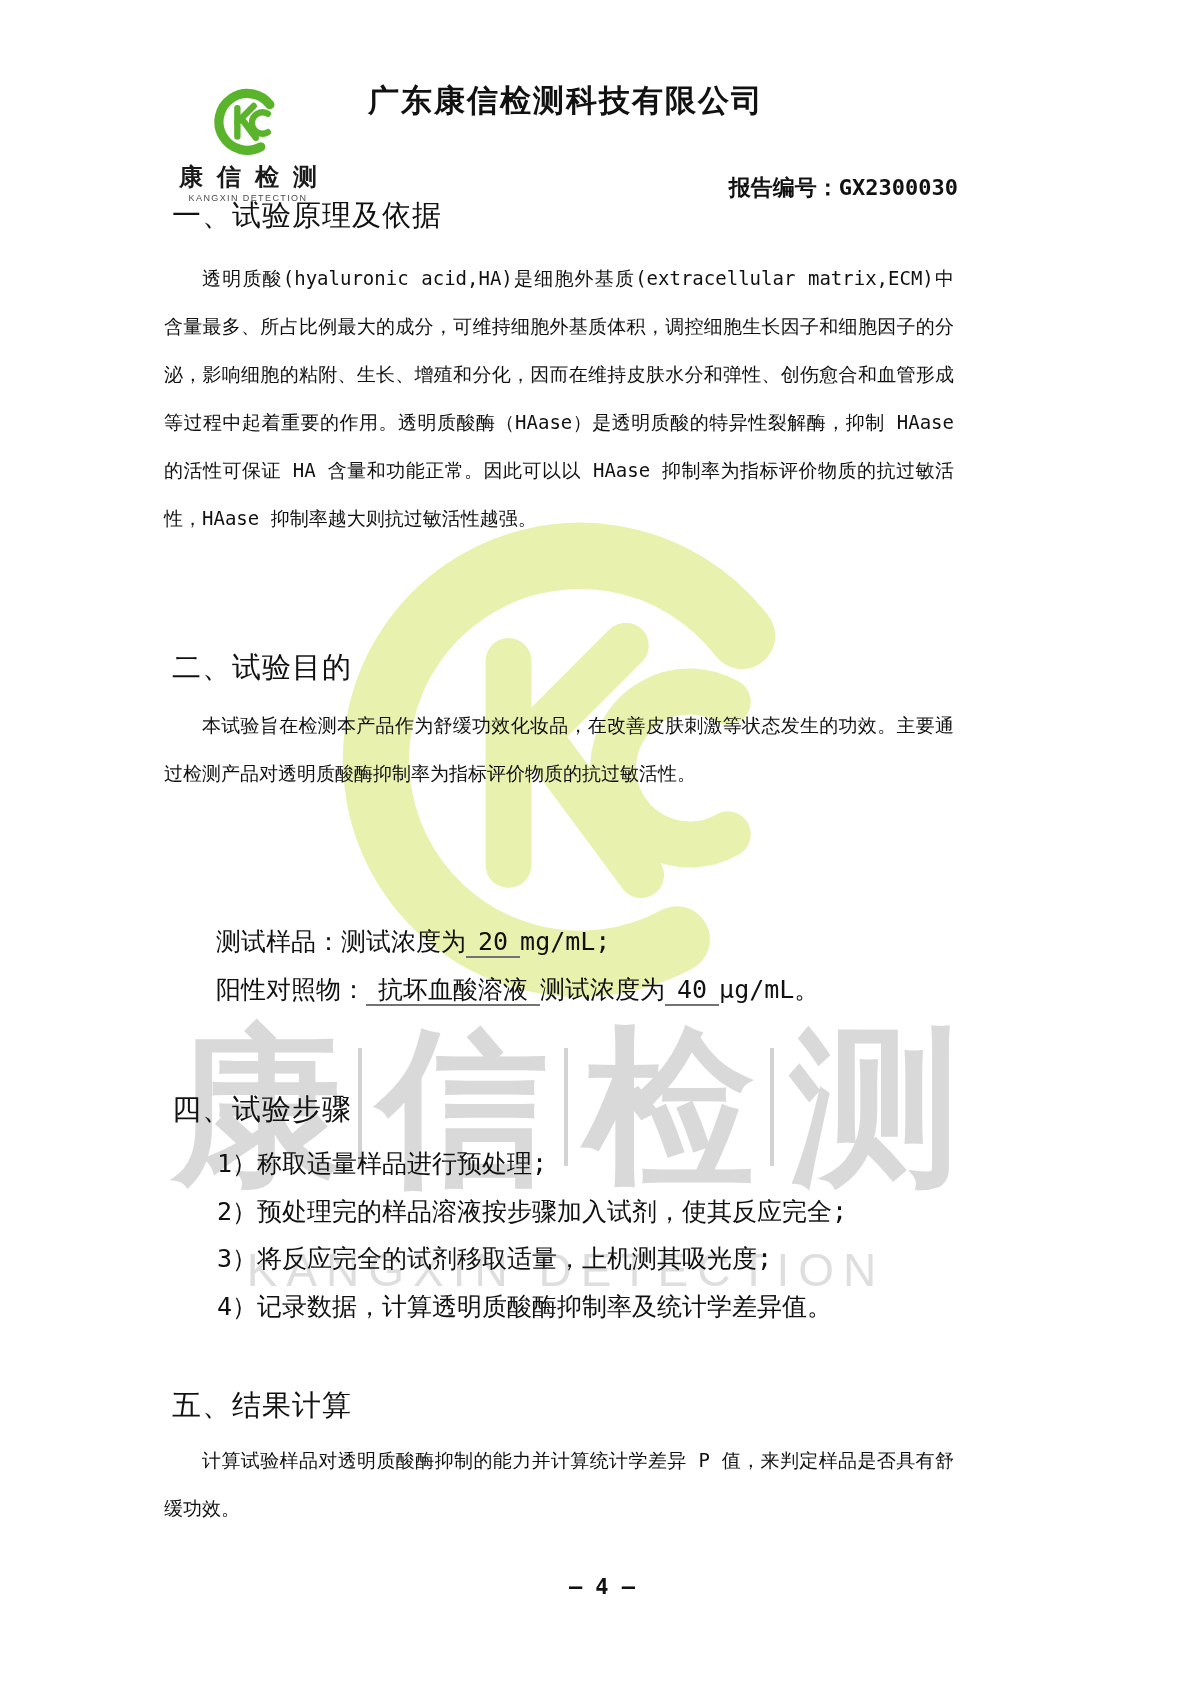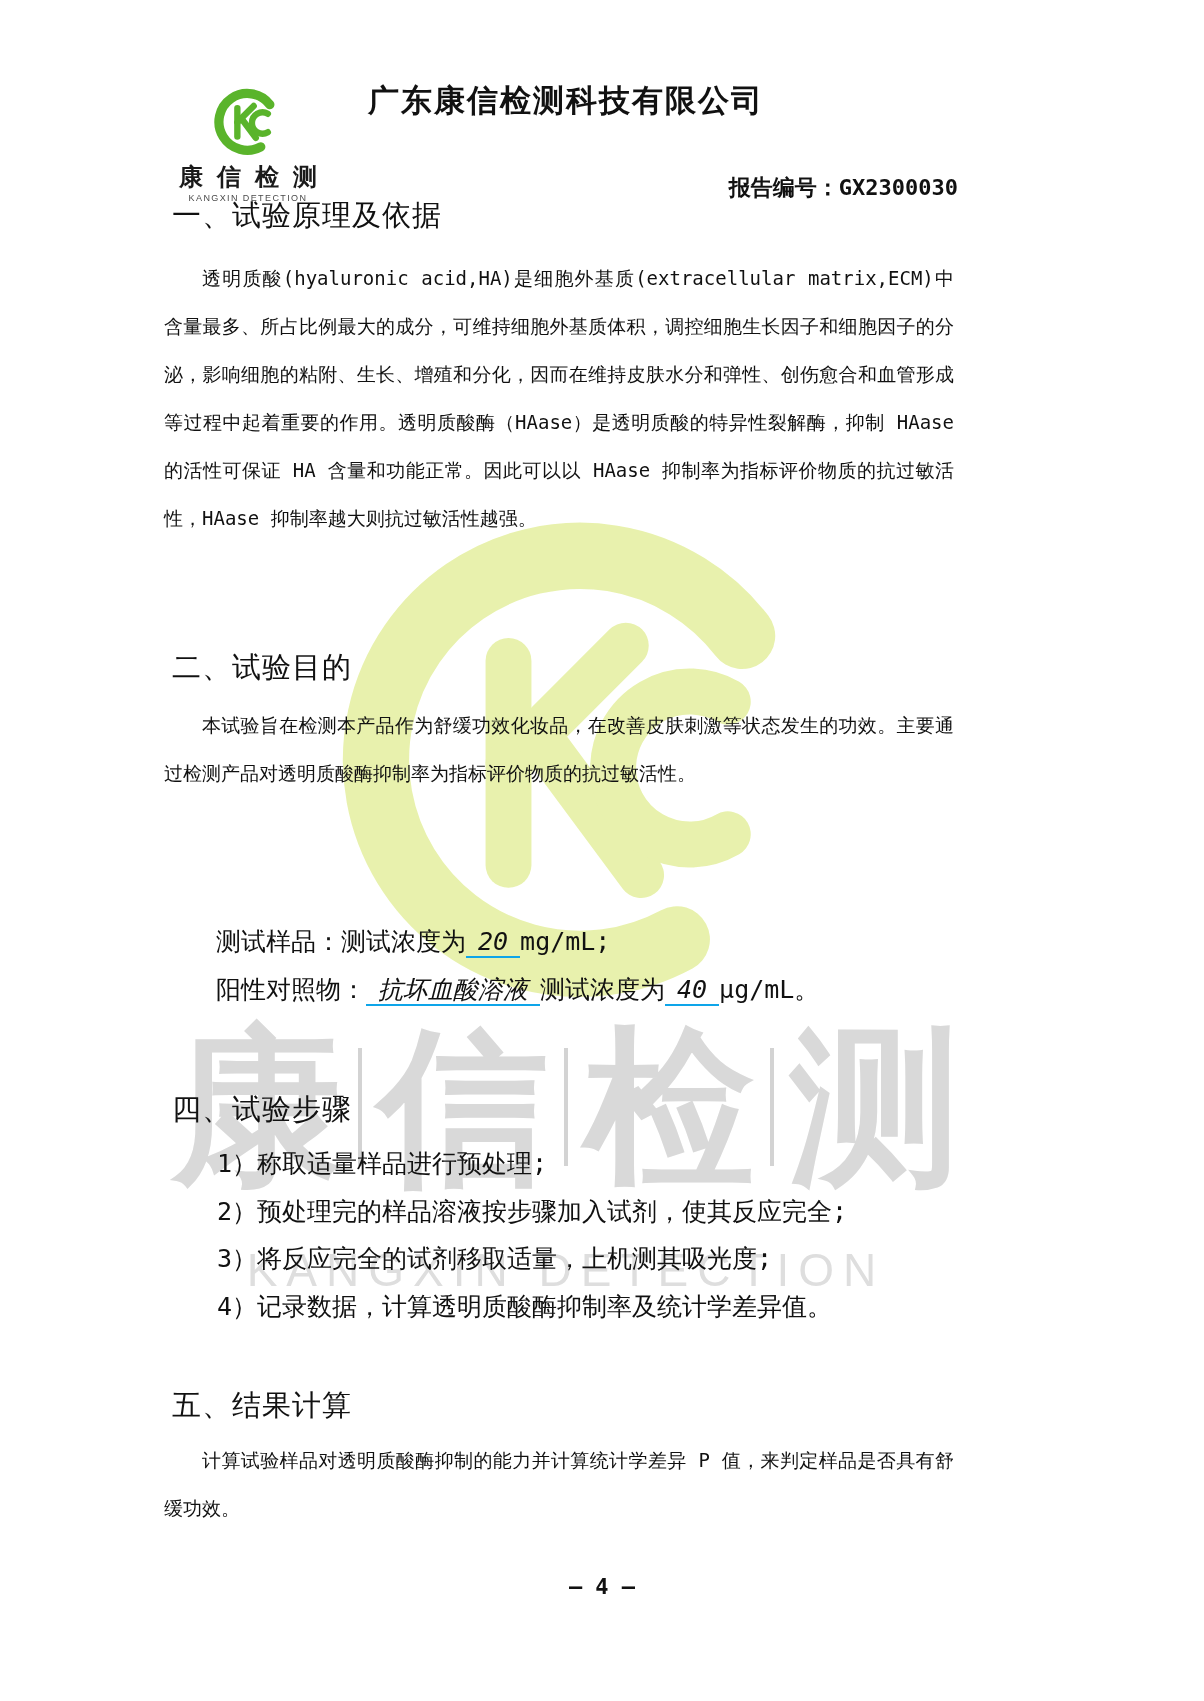--- a/index.html
+++ b/index.html
@@ -70,21 +70,21 @@
   .line-item {
     position: absolute; left: 216px; width: 744px;
     font-size: 25px; line-height: 32px; z-index: 1;
     font-family: "DejaVu Sans Mono", "Liberation Serif", serif;
   }
   .steps { position: absolute; left: 217px; width: 748px; z-index: 1; }
   .step {
     font-size: 25px; line-height: 47.5px;
     font-family: "DejaVu Sans Mono", "Liberation Serif", serif;
   }
-  .blank { border-bottom: 2px solid #0ea5e9; padding: 0 12px; font-style: italic; }
+  .blank { border-bottom: 2px solid #737373; padding: 0 12px; }
   .footer {
     position: absolute; left: 0; top: 1574px; width: 1204px;
     text-align: center; font-size: 22px; font-weight: 700; z-index: 1;
     font-family: "DejaVu Sans Mono", "Liberation Serif", serif;
   }
 </style>
 </head>
 <body>
 
 <div class="page">

